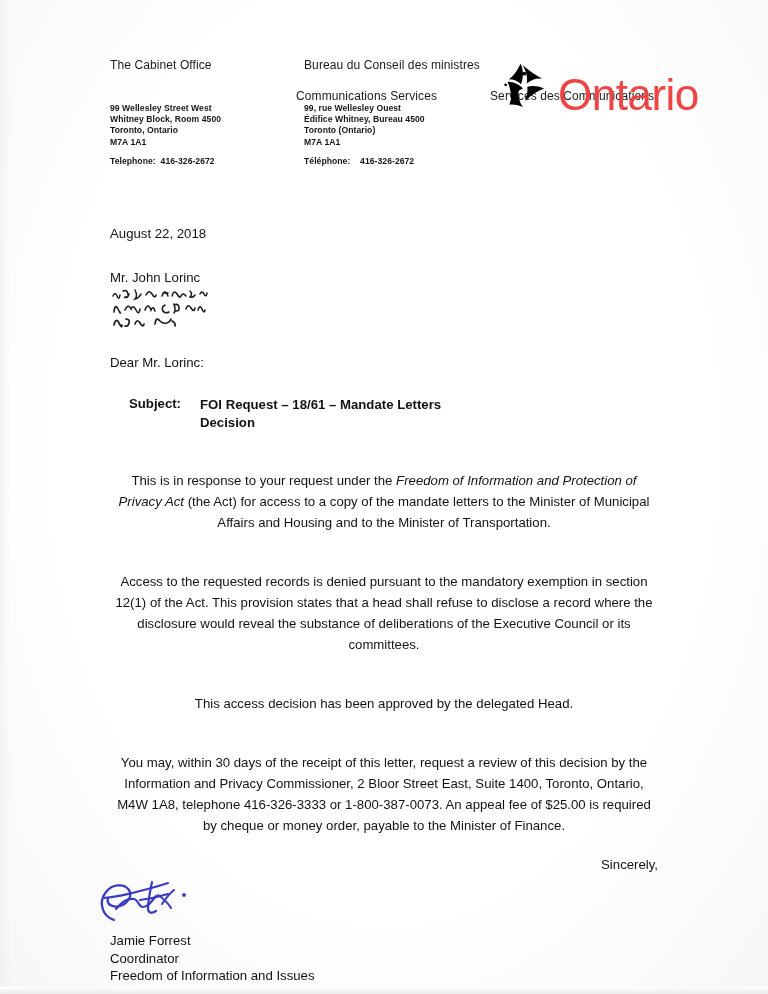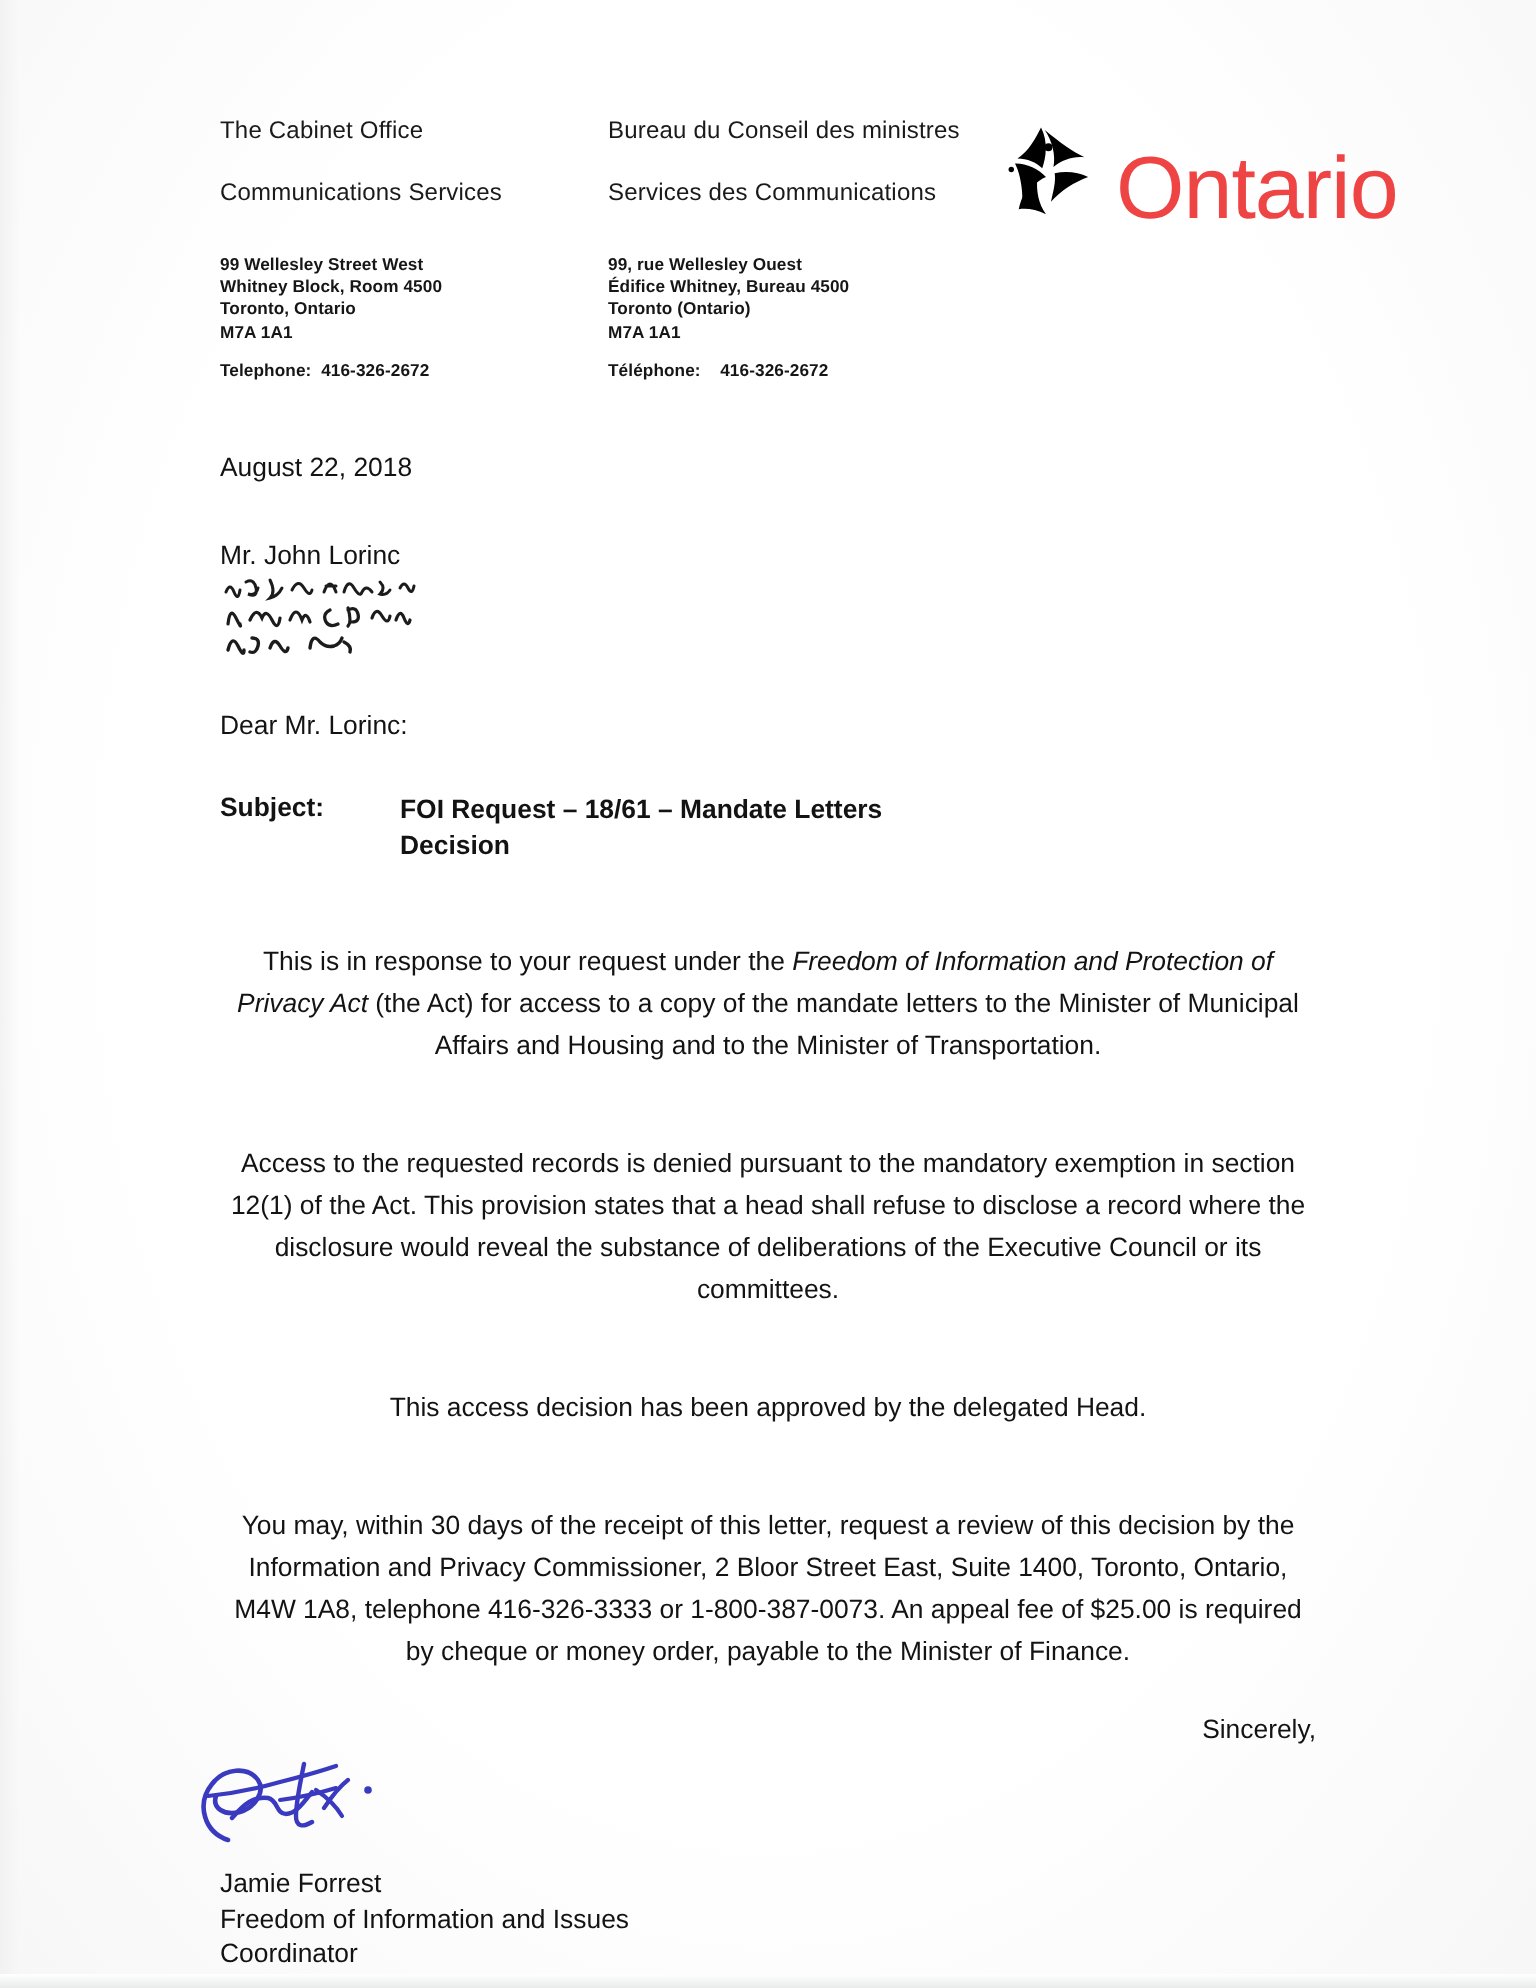--- a/index.html
+++ b/index.html
@@ -57,21 +57,21 @@
   .lh-col-fr { width: 200px; padding-left: 29px; }
 
   .lh-title {
     font-family: "Liberation Sans", sans-serif;
     font-size: 12px;
     color: #1a1a1a;
     letter-spacing: 0.1px;
     white-space: nowrap;
   }
   .lh-row-1 { margin-bottom: 17px; }
-  .lh-row-2 { margin-bottom: 24px; }
+  .lh-row-2 { margin-bottom: 0; justify-content: flex-end; }
 
   .lh-addr {
     font-family: "Liberation Sans", sans-serif;
     font-size: 8.6px;
     line-height: 11.2px;
     font-weight: bold;
     color: #161616;
     letter-spacing: 0.05px;
   }
   .lh-tel {
@@ -143,21 +143,21 @@
     font-size: 13.2px;
     margin-bottom: 26px;
   }
 
   .subject-row {
     display: flex;
     font-weight: bold;
     font-size: 13.2px;
     margin-bottom: 29px;
   }
-  .subject-label { width: 90px; flex: none; }
+  .subject-label { width: 90px; flex: none; text-align: center; }
   .subject-value { line-height: 18px; }
 
   .para {
     font-size: 13.2px;
     line-height: 21px;
     margin-bottom: 21px;
     text-align: center;
     margin-top: 38px;
   }
   .para em { font-style: italic; }
@@ -311,20 +311,20 @@
         <path d="M56 14 C54 24 52 33 52 40 C52 45 55 46 60 43" stroke-width="2.2"></path>
         <path d="M44 32 C52 31 62 29 72 26" stroke-width="2"></path>
         <path d="M66 36 C70 30 74 25 78 22" stroke-width="2.1"></path>
         <path d="M62 27 C68 31 72 35 75 40" stroke-width="2.1"></path>
         <circle cx="88" cy="27" r="1.9" fill="#3a3ac0" stroke="none"></circle>
       </g>
     </svg>
 
     <div class="closing-name">
       <div>Jamie Forrest</div>
+      <div>Coordinator</div>
       <div>Freedom of Information and Issues</div>
-      <div>Coordinator</div>
     </div>
 
   </div>
 
   <div class="scan-edge-bottom"></div>
 </div>
 
 </body></html>

